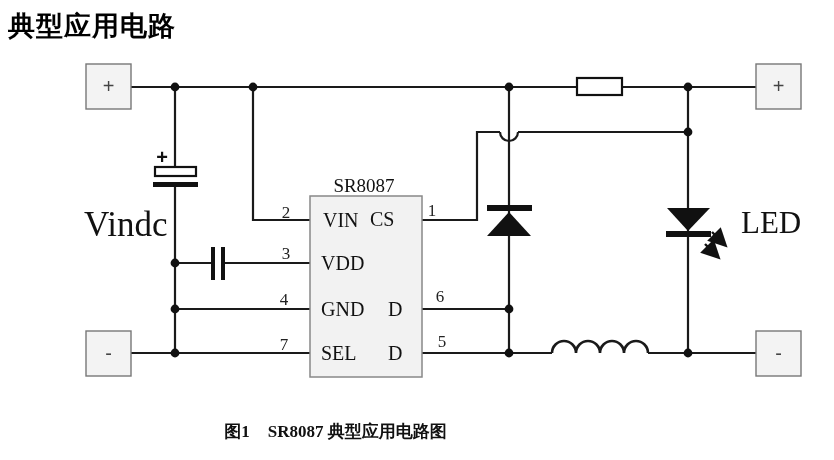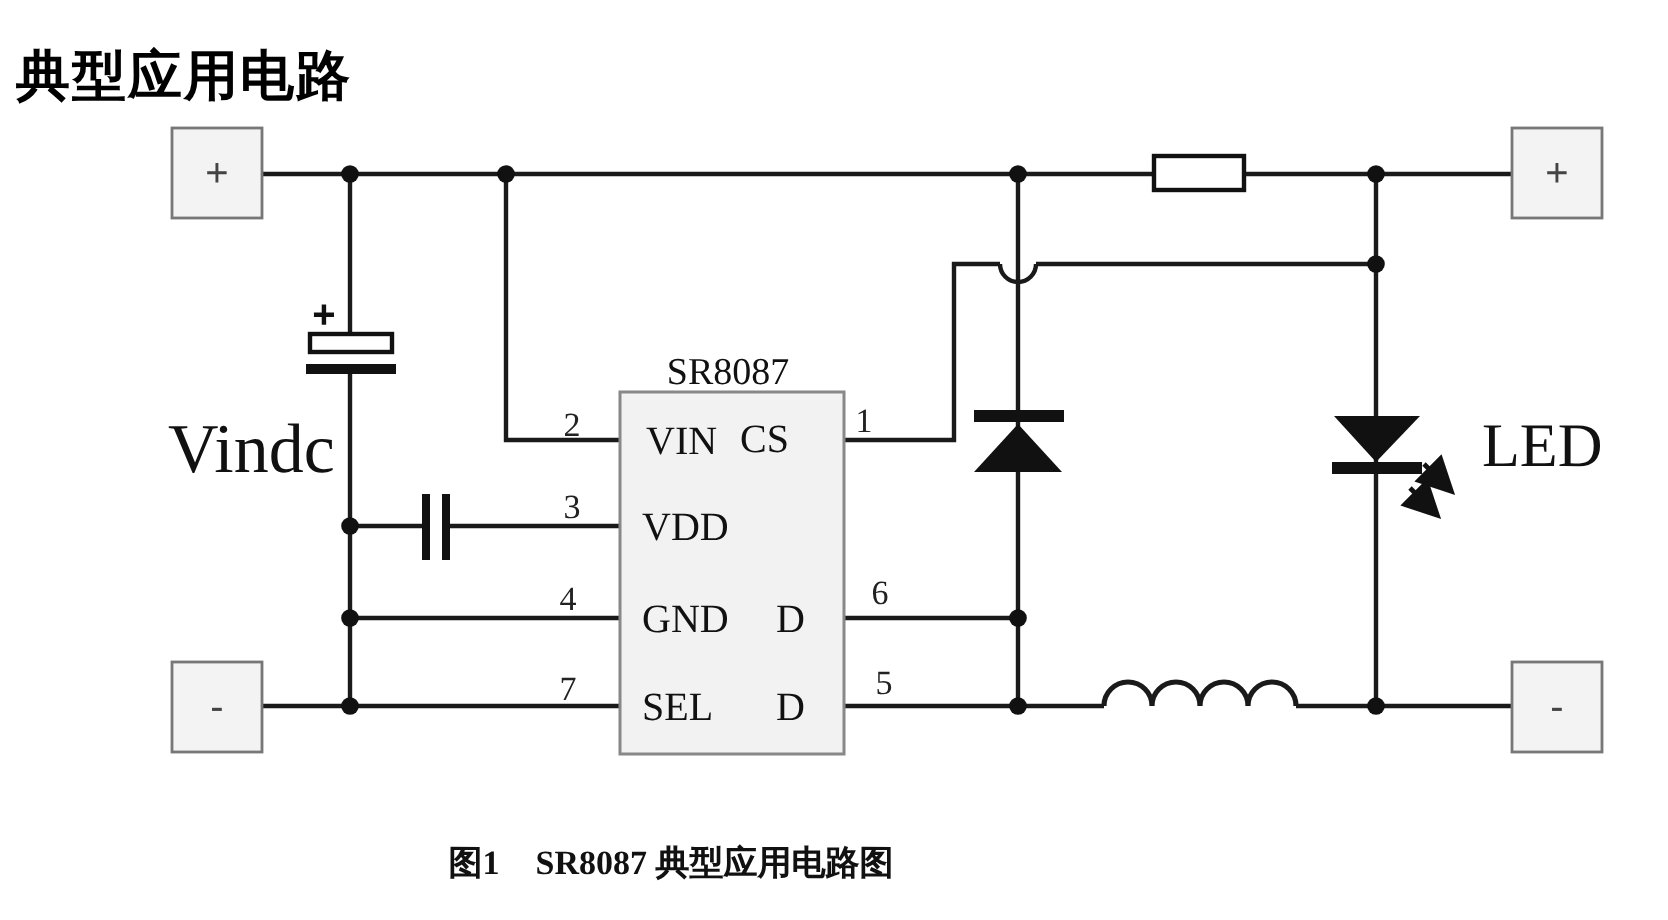--- a/index.html
+++ b/index.html
@@ -1,18 +1,18 @@
 <!DOCTYPE html>
 <html><head>
 <meta charset="utf-8">
 <style>
   html,body{margin:0;padding:0;background:#fff;}
   .stage{position:relative;width:834px;height:460px;background:#ffffff;overflow:hidden;
          font-family:"Liberation Serif",serif;color:#111;}
-  .page-title{position:absolute;left:8px;top:20px;font-size:27px;font-weight:700;
+  .page-title{position:absolute;left:8px;top:8px;font-size:27px;font-weight:700;
               font-family:"Liberation Sans",sans-serif;color:#000;letter-spacing:1px;}
   svg{position:absolute;left:0;top:0;}
   .caption{position:absolute;left:0;top:420px;width:671px;text-align:center;
            font-size:17px;font-weight:700;color:#111;}
   .caption .fig-no{margin-right:18px;}
   text{font-family:"Liberation Serif",serif;fill:#111;}
   .icv{font-size:20px;}
   .pin{font-size:17px;fill:#222;}
   .biglbl{font-size:35px;}
   .ledlbl{font-size:31px;}

